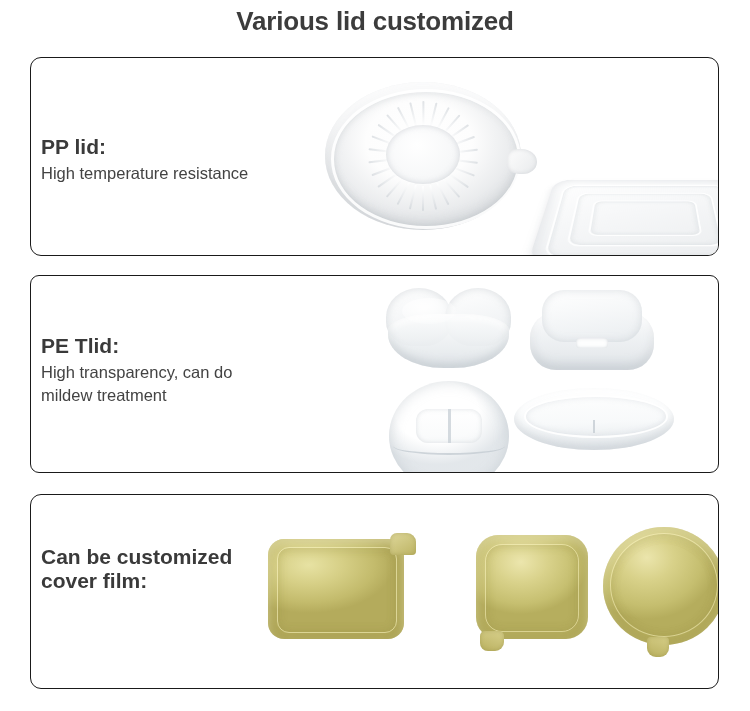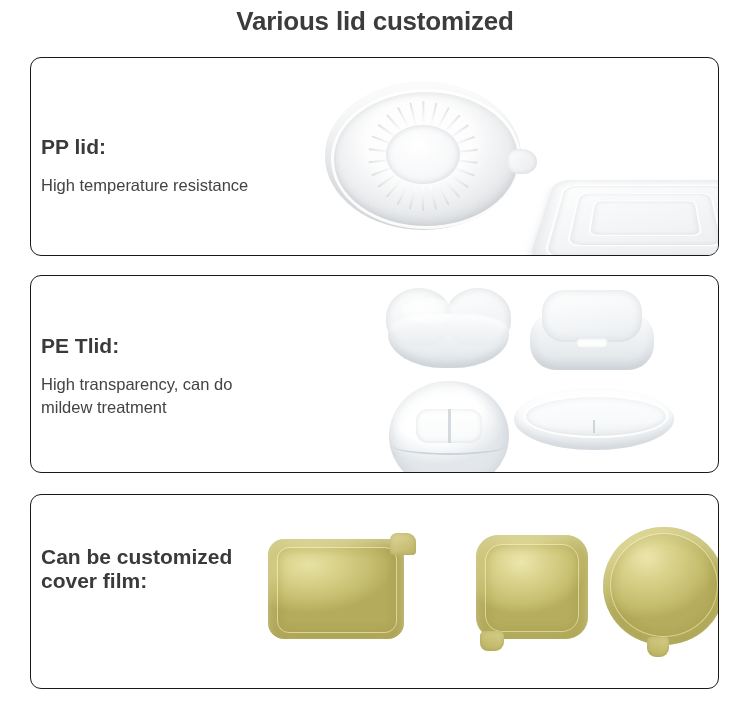--- a/index.html
+++ b/index.html
@@ -34,41 +34,41 @@
     position: absolute;
     left: 30px;
     width: 689px;
     border: 1.4px solid #1a1a1a;
     border-radius: 11px;
     box-sizing: border-box;
     background: #fff;
     overflow: hidden;
   }
   #card-1 { top: 57px;  height: 199px; }
-  #card-2 { top: 275px; height: 198px; }
+  #card-2 { top: 275px; height: 198px; border-radius: 9px; }
   #card-3 { top: 494px; height: 195px; }
 
   .card-text {
     position: absolute;
     left: 10px;
     z-index: 5;
   }
   .card-heading {
     font-size: 21px;
     font-weight: bold;
     color: #3a3a3a;
     line-height: 1.12;
     white-space: pre-line;
   }
   .card-sub {
     font-size: 16.5px;
     font-weight: normal;
     color: #434343;
     line-height: 1.42;
-    margin-top: 15px;
+    margin-top: 3px;
     white-space: pre-line;
   }
   #card-1 .card-text { top: 77px; }
   #card-2 .card-text { top: 58px; }
   #card-3 .card-text { top: 50px; }
   #card-3 .card-sub { margin-top: 11px; padding-left: 4px; }
 
   
   .stage {
     position: absolute;

